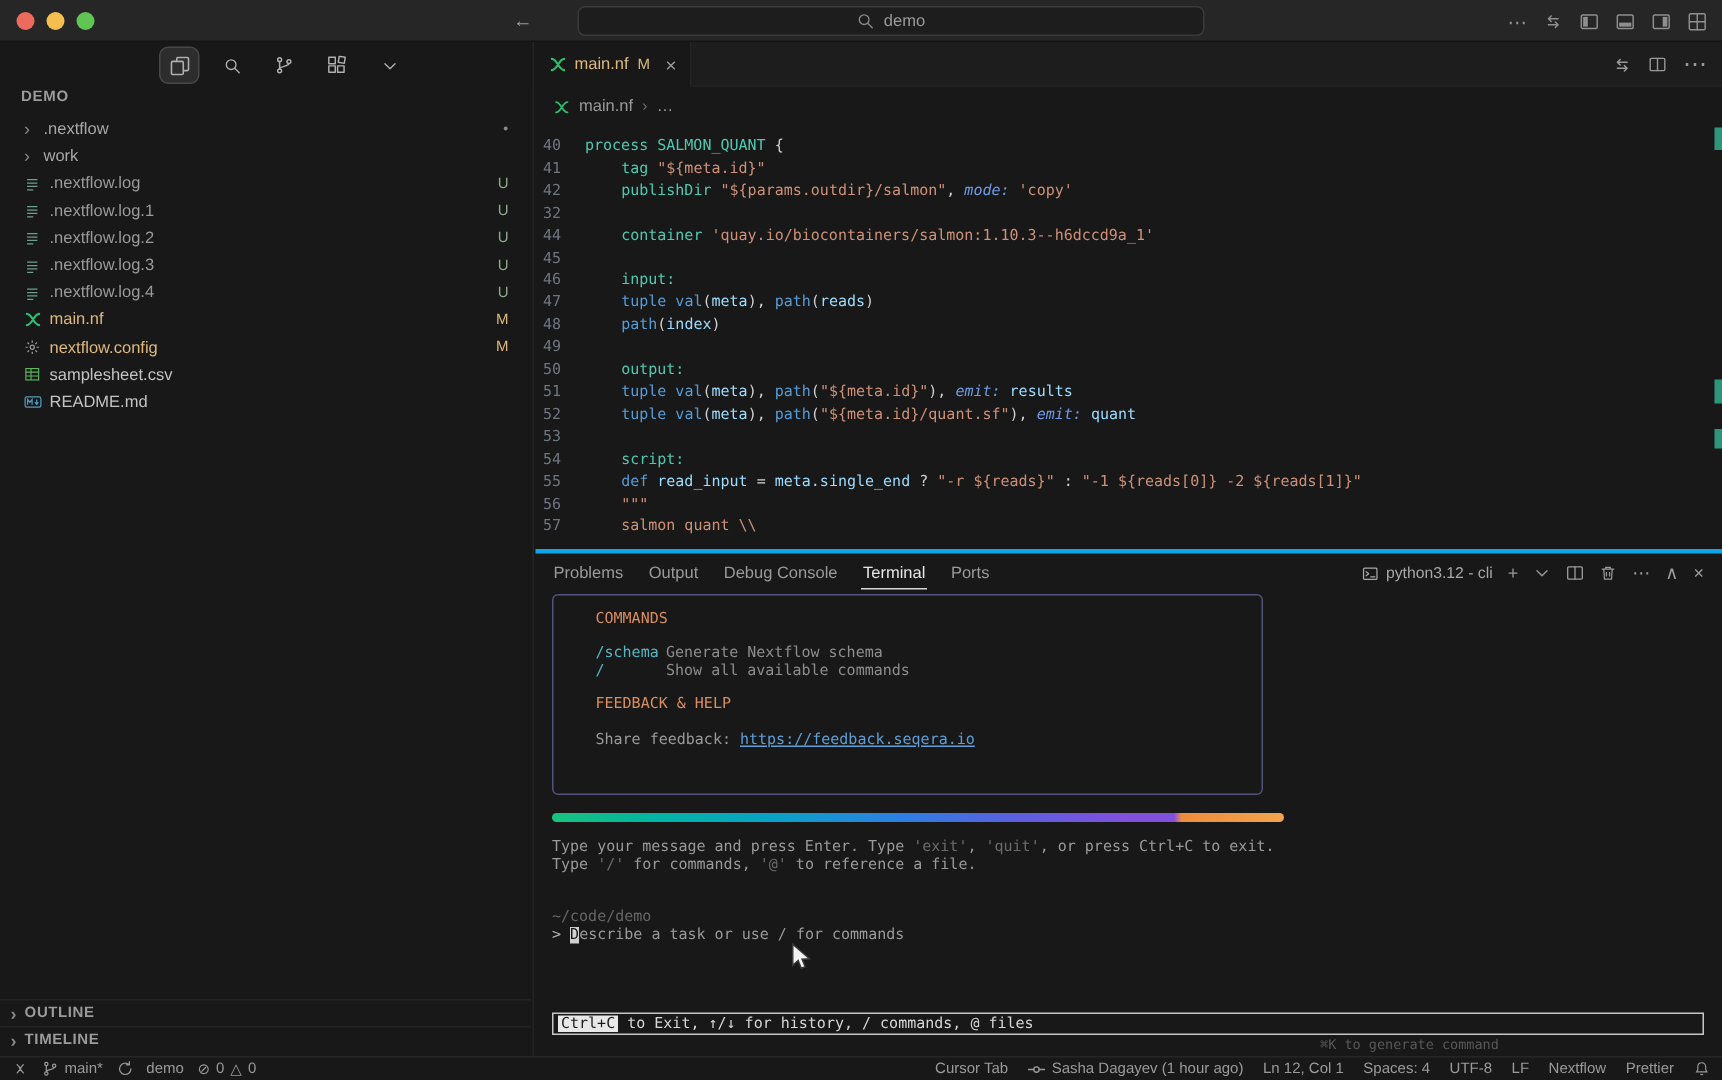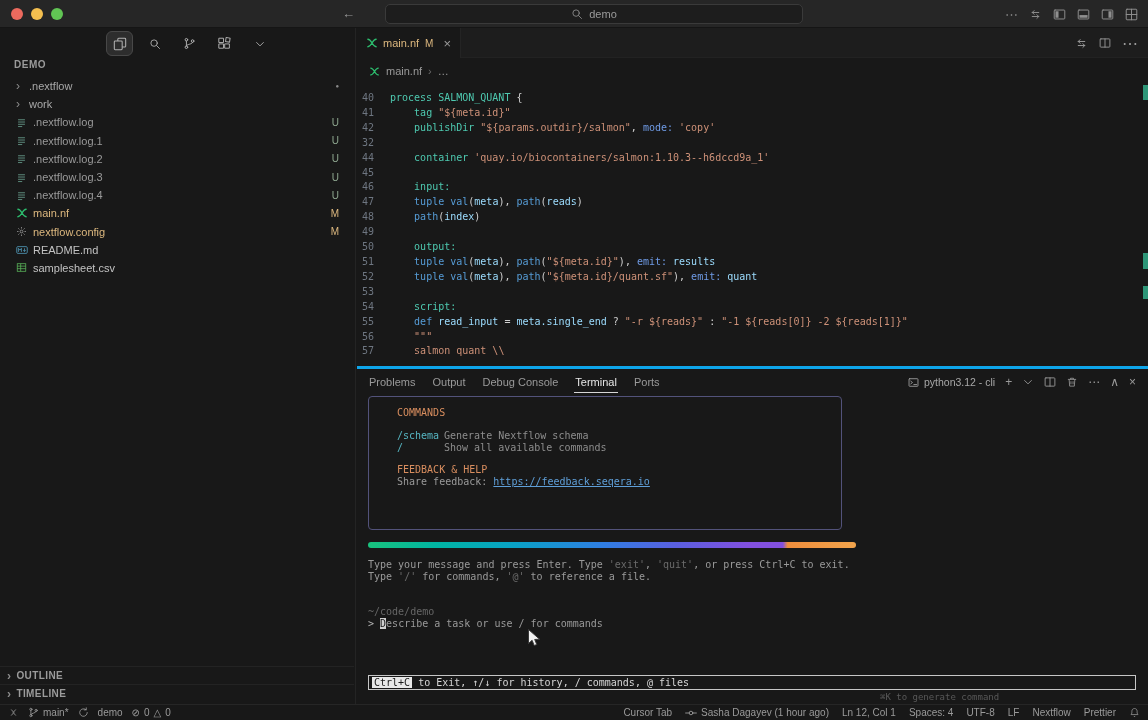--- a/index.html
+++ b/index.html
@@ -47,40 +47,40 @@
 .tab{height:30px;display:flex;align-items:center;gap:5px;padding:0 9px;background:#181818;border-right:1px solid #242424;font-size:11px}
 .tab-label{color:#ddb87f}
 .tab-dirty{color:#ddb87f;font-size:10px;margin-left:1px}
 .tab-close{color:#9a9a9a;font-size:13px;margin-left:5px}
 .tab-actions{position:absolute;right:10px;top:0;height:30px;display:flex;align-items:center;gap:11px;color:#9a9a9a}
 .breadcrumb{position:absolute;left:0;top:30px;width:100%;height:26px;display:flex;align-items:center;gap:6px;padding-left:12px;font-size:11px;color:#9a9a9a}
 .bc-sep{color:#6a6a6a}
 .code{position:absolute;left:0;top:56px;width:100%;height:282px;padding-top:7px;font-family:"DejaVu Sans Mono",monospace;font-size:10px;line-height:14.9px;overflow:hidden}
 .code-line{display:flex;white-space:pre}
 .ln{width:33px;text-align:right;padding-right:16px;color:#6e7681;flex:none}
-.c-pl{color:#d0d0d0}.c-teal{color:#4EC9B0}.c-blue{color:#569CD6}.c-lblue{color:#9CDCFE}.c-str{color:#CE9178}.c-kwi{color:#6f9be6;}
+.c-pl{color:#d0d0d0}.c-teal{color:#4EC9B0}.c-blue{color:#569CD6}.c-lblue{color:#9CDCFE}.c-str{color:#CE9178}.c-kwi{color:#6f9be6;font-style:italic}
 .ruler{position:absolute;right:0;top:56px;width:5px;height:282px}
 .ruler .mark{position:absolute;right:0;width:5px;background:#2e9678}
 
 
 .panel{position:absolute;left:0;top:338px;width:100%;height:338px;border-top:3px solid #0ea5e9;font-family:"DejaVu Sans Mono",monospace}
 .panel-tabs{position:absolute;left:11px;top:0;height:26px;display:flex;align-items:center;gap:15px;font-family:"Liberation Sans",sans-serif;font-size:11px;color:#9a9a9a}
 .ptab{padding:5px 1px 4px;border-bottom:1px solid transparent}
 .ptab.active{color:#e6e6e6;border-bottom-color:#d7d7d7}
 .panel-actions{position:absolute;right:12px;top:0;height:26px;display:flex;align-items:center;gap:10px;color:#9a9a9a;font-family:"Liberation Sans",sans-serif}
 .shell{display:flex;align-items:center;gap:5px;font-size:10.5px;color:#a8a8a8}
 .pa{font-size:12px;display:flex;align-items:center}
 .help-box{position:absolute;left:11px;top:27px;width:474px;height:134px;border:1px solid #52527a;border-radius:4px;padding:10px 0 0 28px;font-size:10px;line-height:12px;overflow:hidden}
 .hb-header{color:#d98e5f;font-weight:400}
 #command-list{margin-top:11px}
 .cmd-row{display:flex}
 .cmd{width:47px;color:#56b6c2}
 .cdesc{color:#8d8d8d}
 .hb-header2{margin-top:10px}
-.share-line{color:#9a9a9a}
+.share-line{margin-top:12px;color:#9a9a9a}
 .share-link{color:#5f9fd8;text-decoration:underline}
 .grad-bar{position:absolute;left:11px;top:173px;width:488px;height:6px;border-radius:3px;background:linear-gradient(90deg,#19c37d 0%,#00b5a3 14%,#09a2c6 30%,#2f7ee3 48%,#5a5fe0 63%,#8250df 78%,#8250df 85%,#ee8d3c 86%,#f2a44c 100%)}
 .hint{position:absolute;left:11px;font-size:10px;line-height:12px;color:#9a9a9a;white-space:pre}
 .hint .dim{color:#6b6b6b}
 #hint-line-1{top:190px}
 #hint-line-2{top:202px}
 .cwd{position:absolute;left:11px;top:237px;font-size:10px;color:#666}
 .prompt-line{position:absolute;left:11px;top:249px;font-size:10px;color:#b5b5b5;white-space:pre}
 .cursor-block{background:#d0d0d0;color:#181818}
 .placeholder{color:#9a9a9a}
@@ -258,35 +258,35 @@
             <svg width="11" height="11" viewBox="0 0 16 16">
               <circle cx="8" cy="8" r="2" fill="none" stroke="#9a9a9a" stroke-width="1.2"></circle>
               <path d="M8 1.5v2.2 M8 12.3v2.2 M1.5 8h2.2 M12.3 8h2.2 M3.4 3.4l1.6 1.6 M11 11l1.6 1.6 M12.6 3.4L11 5 M5 11l-1.6 1.6" stroke="#9a9a9a" stroke-width="1.2"></path>
             </svg>
           </span>
           <span class="flabel lab-mod">nextflow.config</span>
           <span class="badge b-m">M</span>
         </div>
         <div class="tree-row">
           <span class="ficon">
+            <svg width="11" height="11" viewBox="0 0 16 16">
+              <rect x="1.8" y="2.5" width="12.4" height="11" fill="none" stroke="#5cb85c" stroke-width="1.1"></rect>
+              <path d="M1.8 6h12.4 M1.8 9.7h12.4 M6.8 2.5v11" stroke="#5cb85c" stroke-width="1.1"></path>
+            </svg>
+          </span>
+          <span class="flabel lab-light">samplesheet.csv</span>
+        </div>
+        <div class="tree-row">
+          <span class="ficon">
             <svg width="12" height="12" viewBox="0 0 16 16">
               <rect x="1" y="3.5" width="14" height="9" rx="1.5" fill="none" stroke="#519aba" stroke-width="1.1"></rect>
               <path d="M3.2 10.5V5.8l2 2.4 2-2.4v4.7 M11.3 5.8v3.6 M9.8 8.2l1.5 2 1.5-2" fill="none" stroke="#519aba" stroke-width="1.1"></path>
             </svg>
           </span>
           <span class="flabel lab-light">README.md</span>
-        </div>
-        <div class="tree-row">
-          <span class="ficon">
-            <svg width="11" height="11" viewBox="0 0 16 16">
-              <rect x="1.8" y="2.5" width="12.4" height="11" fill="none" stroke="#5cb85c" stroke-width="1.1"></rect>
-              <path d="M1.8 6h12.4 M1.8 9.7h12.4 M6.8 2.5v11" stroke="#5cb85c" stroke-width="1.1"></path>
-            </svg>
-          </span>
-          <span class="flabel lab-light">samplesheet.csv</span>
         </div>
       </div>
     <div class="sidebar-bottom">
       <div class="sb-section">
         <span class="chev">›</span>
         <span>OUTLINE</span>
       </div>
       <div class="sb-section">
         <span class="chev">›</span>
         <span>TIMELINE</span>

